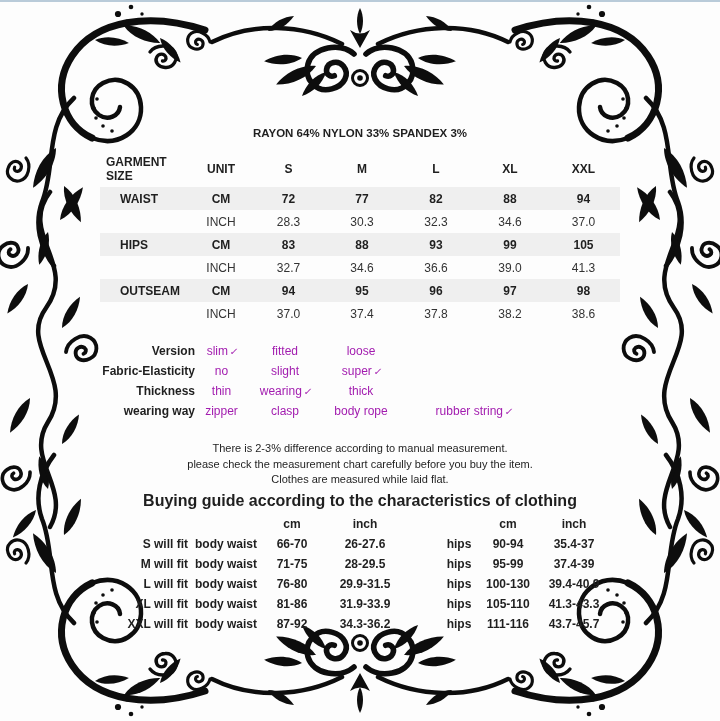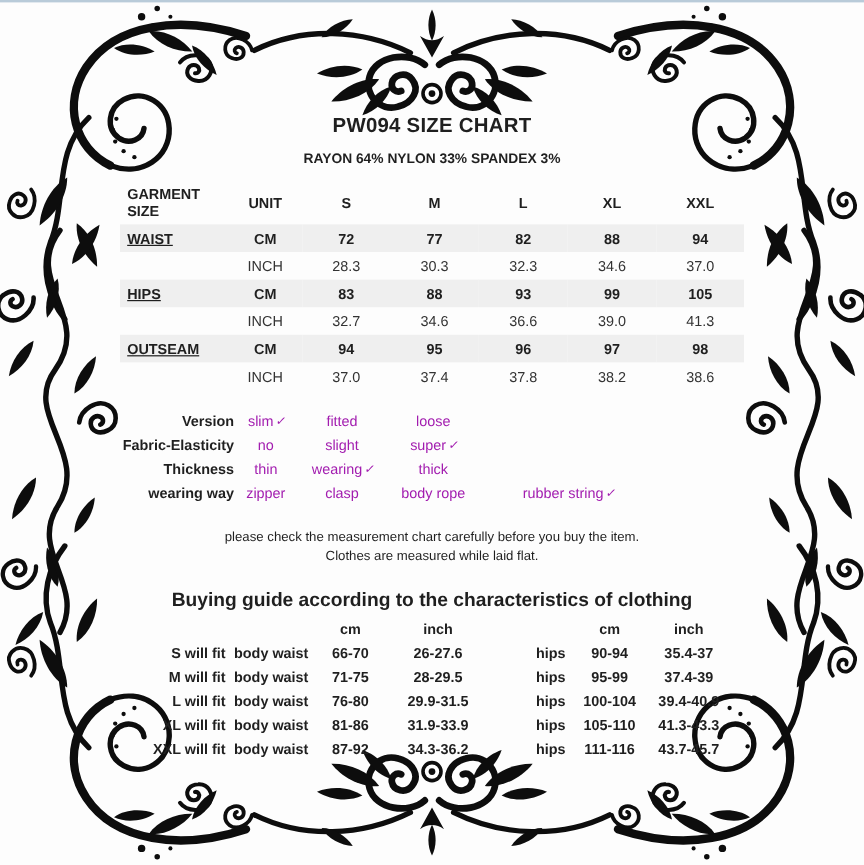--- a/index.html
+++ b/index.html
@@ -18,21 +18,21 @@
               font-size:11.5px; font-weight:700; white-space:nowrap; }
 
   
   .size-table { position:absolute; left:100px; top:150px; width:520px; display:grid;
                 grid-template-columns:90px 62px 73px 74px 74px 74px 73px; font-size:12px; }
   .size-table .trow { display:contents; }
   .size-table .h { height:37px; display:flex; align-items:center; justify-content:center;
                    font-weight:700; line-height:14px; text-align:center; }
   .size-table .h.lblc { justify-content:flex-start; text-align:left; padding-left:6px; }
   .size-table .c { height:23px; display:flex; align-items:center; justify-content:center; white-space:nowrap; }
-  .size-table .c.lblc { justify-content:flex-start; padding-left:6px; font-weight:700;text-decoration:underline; }
+  .size-table .c.lblc { justify-content:flex-start; padding-left:20px; font-weight:700; }
   .size-table .trow.shaded > div { background:#efefef; font-weight:700; }
   .size-table .trow.plain > div { color:#333; }
   .size-table .trow.plain > .lblc { font-weight:700; color:#1f1f1f; }
 
   
   .chars { position:absolute; left:100px; top:341px; display:grid;
            grid-template-columns:95px 55px 72px 80px 145px; grid-auto-rows:20px; font-size:12px; }
   .chars .lbl { font-weight:700; display:flex; align-items:center; justify-content:flex-end; text-align:right; white-space:nowrap; }
   .chars .opt { display:flex; align-items:center; justify-content:center; white-space:nowrap; color:#a21caf; }
   .check { font-size:10px; margin-left:2px; display:inline-block; transform:skewX(-12deg); }
@@ -127,21 +127,20 @@
   <use href="#corner" transform="translate(0,721) scale(1,-1)"></use>
   <use href="#corner" transform="translate(720,721) scale(-1,-1)"></use>
   <use href="#centerpiece" transform="translate(360,4)"></use>
   <use href="#centerpiece" transform="translate(360,717) scale(1,-1)"></use>
   <use href="#sidevine" transform="translate(16,192)"></use>
   <use href="#sidevine" transform="translate(704,192) scale(-1,1)"></use>
 </svg>
 
 <div class="content">
 
-  <div class="title">PW094 SIZE CHART</div>
   <div class="subtitle">RAYON 64% NYLON 33% SPANDEX 3%</div>
 
   <div class="size-table">
     <div class="trow">
       <div class="h lblc">GARMENT SIZE</div>
       <div class="h">UNIT</div>
       <div class="h">S</div>
       <div class="h">M</div>
       <div class="h">L</div>
       <div class="h">XL</div>
@@ -272,20 +271,21 @@
         <span>body rope</span>
         <span class="check"></span>
       </div>
     <div class="opt">
         <span>rubber string</span>
         <span class="check">✓</span>
       </div>
   </div>
 
   <div class="notes">
+    <div>There is 2-3% difference according to manual measurement.</div>
     <div>please check the measurement chart carefully before you buy the item.</div>
     <div>Clothes are measured while laid flat.</div>
   </div>
 
   <div class="guide-heading">Buying guide according to the characteristics of clothing</div>
 
   <div class="guide">
     <div></div>
     <div></div>
     <div>cm</div>
@@ -312,21 +312,21 @@
     <div>hips</div>
     <div>95-99</div>
     <div>37.4-39</div>
 
     <div class="sz">L  will fit</div>
     <div>body waist</div>
     <div>76-80</div>
     <div>29.9-31.5</div>
     <div></div>
     <div>hips</div>
-    <div>100-104</div>
+    <div>100-130</div>
     <div>39.4-40.9</div>
 
     <div class="sz">XL  will fit</div>
     <div>body waist</div>
     <div>81-86</div>
     <div>31.9-33.9</div>
     <div></div>
     <div>hips</div>
     <div>105-110</div>
     <div>41.3-43.3</div>

